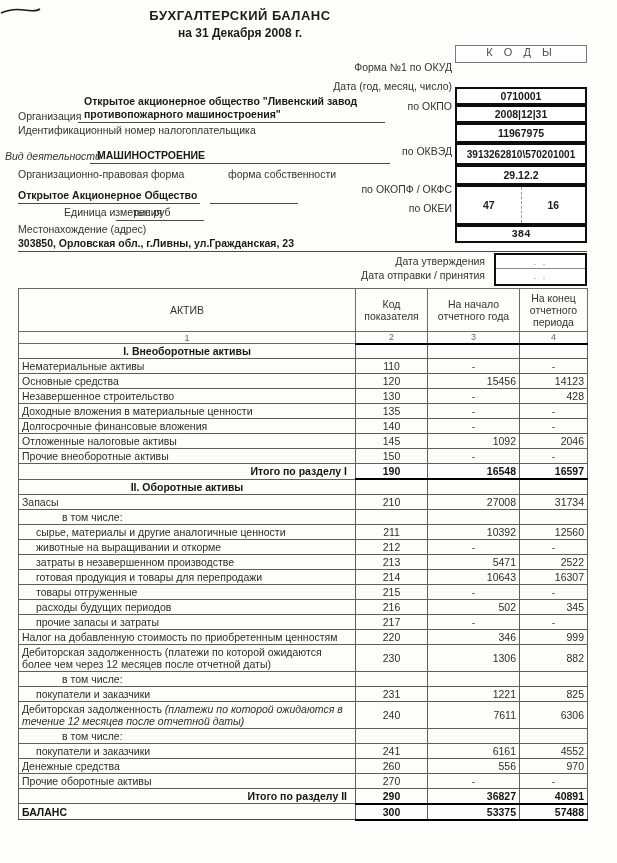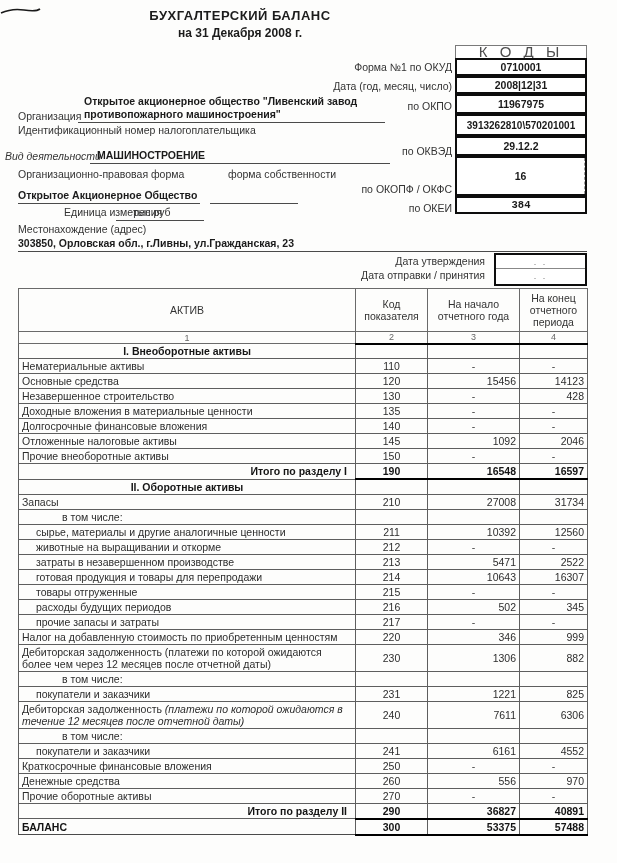--- a/index.html
+++ b/index.html
@@ -16,22 +16,22 @@
   .hdr { position: relative; height: 288px; width: 617px; }
   .title { left: 95px; top: 8px; width: 290px; text-align: center; font-size: 13px; font-weight: bold; color: #1c1c1c; letter-spacing: .5px; }
   .subtitle { left: 95px; top: 26px; width: 290px; text-align: center; font-size: 12px; font-weight: bold; color: #1c1c1c; }
   .lab { font-size: 10.5px; color: #333; white-space: nowrap; }
   .lab-r { width: 202px; left: 250px; text-align: right; }
   .bold { font-weight: bold; color: #1b1b1b; }
   .uline { height: 1px; background: #4a4a4a; }
   
   .codebox { left: 455px; width: 132px; border: 2px solid #0d0d0d; background: #fff;
              text-align: center; font-size: 10.5px; font-weight: bold; color: #1a1a1a;
-             display: flex; align-items: center; justify-content: center; }
-  .codehead { left: 455px; width: 132px; height: 18px; border: 1px solid #7a7a7a; font-size: 15px;
+             display: flex; align-items: center; justify-content: center; margin-top: 29px; }
+  .codehead { left: 455px; width: 132px; height: 18px; border: 1px solid #7a7a7a; font-size: 11px;
               letter-spacing: 4px; color: #4e4e4e; text-align: center; line-height: 12px; background: #fff; }
   .okopf-split { display: flex; width: 100%; height: 100%; align-items: stretch; }
   .okopf-split > div { flex: 1; display: flex; align-items: center; justify-content: center; }
   .okopf-split > div:first-child { border-right: 1px dashed #999; }
   
   .appr-box { left: 494px; top: 253px; width: 93px; height: 33px; border: 2px solid #0d0d0d; background: #fff; }
   .appr-box .cell { height: 14px; text-align: center; font-size: 9px; color: #777; letter-spacing: 2px; line-height: 14px; }
   .appr-box .cell:first-child { border-bottom: 1px solid #888; }
   
   table.bal { border-collapse: collapse; table-layout: fixed; width: 569px; margin-left: 18px;
@@ -77,20 +77,21 @@
   <div class="abs lab lab-r" style="top:202px;">по ОКЕИ</div>
 
   <div class="abs codehead" style="top:45px;">К О Д Ы</div>
   <div class="abs codebox" style="top:58px;height:18px;">0710001</div>
   <div class="abs codebox" style="top:76px;height:18px;">2008|12|31</div>
   <div class="abs codebox" style="top:94px;height:20px;">11967975</div>
   <div class="abs codebox" style="top:114px;height:22px;font-size:10px;">3913262810\570201001</div>
   <div class="abs codebox" style="top:136px;height:20px;">29.12.2</div>
   <div class="abs codebox" style="top:156px;height:40px;padding:0;">
     <div class="okopf-split">
+      <div>47</div>
       <div>16</div>
     </div>
   </div>
   <div class="abs codebox" style="top:196px;height:18px;font-family:Liberation Mono, monospace;">384</div>
 
   <div class="abs lab bold" style="left:84px;top:95px;">Открытое акционерное общество "Ливенский завод</div>
   <div class="abs lab bold" style="left:84px;top:108px;">противопожарного машиностроения"</div>
   <div class="abs uline" style="left:78px;top:122px;width:307px;"></div>
   <div class="abs lab" style="left:18px;top:110px;">Организация</div>
 
@@ -295,26 +296,20 @@
         <td class="c-start"></td>
         <td class="c-end"></td>
       </tr>
       <tr class="row-sub">
         <td class="c-label"><span class="mainlbl">покупатели и заказчики</span></td>
         <td class="c-code">241</td>
         <td class="c-start">6161</td>
         <td class="c-end">4552</td>
       </tr>
       <tr class="row-item">
-        <td class="c-label"><span class="mainlbl">Краткосрочные финансовые вложения</span></td>
-        <td class="c-code">250</td>
-        <td class="c-start dash">-</td>
-        <td class="c-end dash">-</td>
-      </tr>
-      <tr class="row-item">
         <td class="c-label"><span class="mainlbl">Денежные средства</span></td>
         <td class="c-code">260</td>
         <td class="c-start">556</td>
         <td class="c-end">970</td>
       </tr>
       <tr class="row-item">
         <td class="c-label"><span class="mainlbl">Прочие оборотные активы</span></td>
         <td class="c-code">270</td>
         <td class="c-start dash">-</td>
         <td class="c-end dash">-</td>

